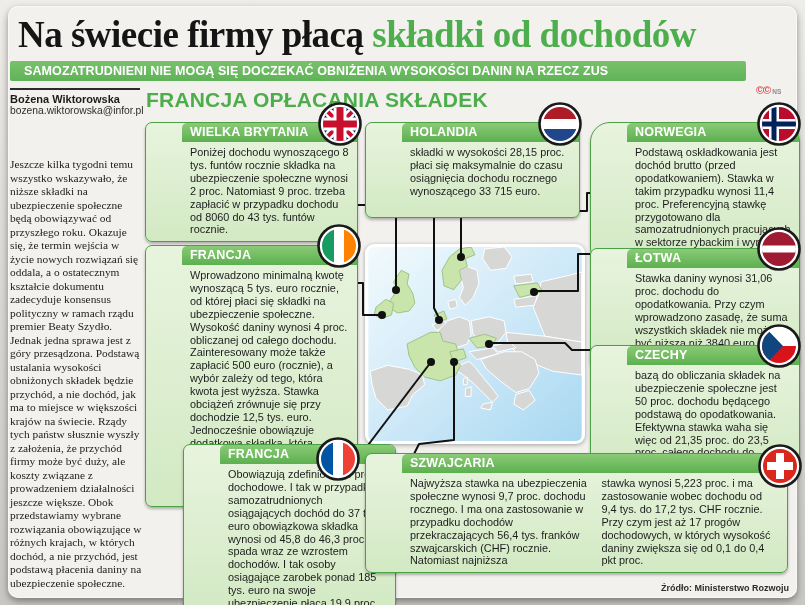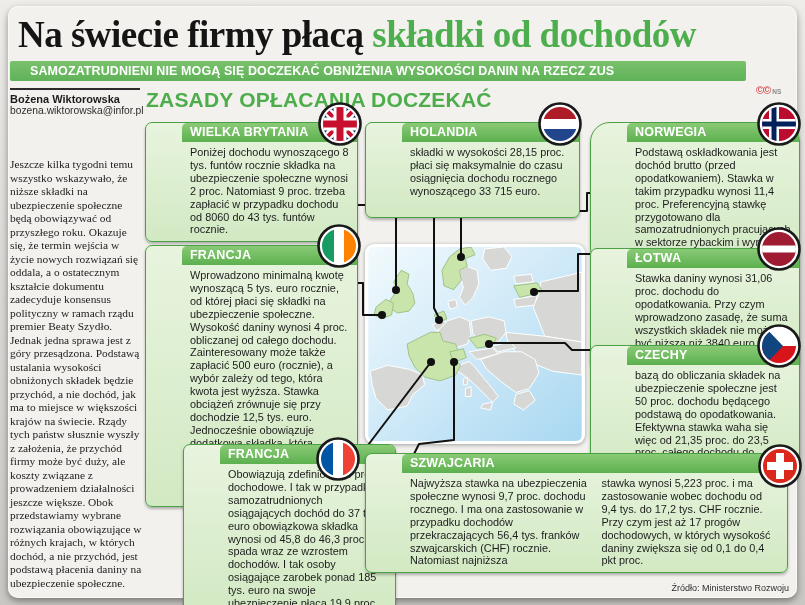--- a/index.html
+++ b/index.html
@@ -15,21 +15,21 @@
     background:#f3f1ee; border-radius:10px;
     box-shadow:0 3px 7px rgba(0,0,0,.40), 0 0 0 1px rgba(255,255,255,.6) inset;
   }
   .title { position:absolute; left:18px; top:13px; width:775px;
     font-family:"Liberation Serif", serif; font-weight:bold; font-size:37px;
     letter-spacing:-0.5px; white-space:nowrap; color:#151515; }
   .title .green { color:#4cae4c; }
   .banner { position:absolute; left:10px; top:61px; width:736px; height:20px;
     background:linear-gradient(180deg,#79c16c,#5fb257); border-radius:2px;
     color:#fff; font-weight:bold; font-size:12.5px; line-height:20px;
-    padding-left:20px; letter-spacing:0.1px; }
+    padding-left:14px; letter-spacing:0.1px; }
   .ccbadges { position:absolute; left:756px; top:84px; font-size:11px; color:#d94f4f;
     font-weight:bold; letter-spacing:-1px; }
   .ccbadges .ns { font-size:6.5px; color:#8a8a8a; letter-spacing:0; margin-left:2px; }
   .author { position:absolute; left:10px; top:88px; width:130px; border-top:2px solid #2b2b2b; padding-top:3px; }
   .author .nm { font-size:11px; font-weight:bold; color:#1b1b1b; }
   .author .em { font-size:10.3px; color:#2e2e2e; }
   .section-title { position:absolute; left:146px; top:88px; font-size:21px;
     font-weight:bold; color:#4dad4b; letter-spacing:0.2px; }
   .article { position:absolute; left:10px; top:126px; width:132px;
     font-family:"Liberation Serif", serif; font-size:11.4px; line-height:13.5px;
@@ -42,40 +42,40 @@
     padding:0 8px; border-radius:5px 5px 0 0; letter-spacing:0.2px; }
   .cbox .bd { padding:4px 8px 5px; font-size:10.9px; line-height:12.9px; color:#1d1d1d; }
   .cols { display:flex; gap:14px; }
   .cols .c { flex:1; }
   .mapframe { position:absolute; left:365px; top:244px; width:220px; height:200px;
     background:#fff; border-radius:9px; box-shadow:0 1px 4px rgba(0,0,0,.35);
     padding:3px; }
   .mapframe svg { display:block; border-radius:6px; }
   svg.overlay { position:absolute; left:0; top:0; pointer-events:none; }
   .flag { position:absolute; width:44px; height:44px; }
-  .source { position:absolute; right:16px; top:583px; font-size:9px; font-weight:normal; color:#2d2d2d; }
+  .source { position:absolute; right:16px; top:583px; font-size:9px; font-weight:bold; color:#2d2d2d; }
 </style>
 </head>
 <body>
 
 <div id="stage">
   <div class="card"></div>
 
   <div class="title"><span>Na świecie firmy płacą </span><span class="green">składki od dochodów</span></div>
 
   <div class="banner">SAMOZATRUDNIENI NIE MOGĄ SIĘ DOCZEKAĆ OBNIŻENIA WYSOKOŚCI DANIN NA RZECZ ZUS</div>
 
   <div class="ccbadges"><span>©©</span><span class="ns">NS</span></div>
 
   <div class="author">
     <div class="nm">Bożena Wiktorowska</div>
     <div class="em">bozena.wiktorowska@infor.pl</div>
   </div>
 
-  <div class="section-title">ZASADY OPŁACANIA DOCZEKAĆ</div>
+  <div class="section-title">FRANCJA OPŁACANIA SKŁADEK</div>
 
   <div class="article">Jeszcze kilka tygodni temu wszystko wskazywało, że niższe składki na ubezpieczenie społeczne będą obowiązywać od przyszłego roku. Okazuje się, że termin wejścia w życie nowych rozwiązań się oddala, a o ostatecznym kształcie dokumentu zadecyduje konsensus polityczny w ramach rządu premier Beaty Szydło. Jednak jedna sprawa jest z góry przesądzona. Podstawą ustalania wysokości obniżonych składek będzie przychód, a nie dochód, jak ma to miejsce w większości krajów na świecie. Rządy tych państw słusznie wyszły z założenia, że przychód firmy może być duży, ale koszty związane z prowadzeniem działalności jeszcze większe. Obok przedstawiamy wybrane rozwiązania obowiązujące w różnych krajach, w których dochód, a nie przychód, jest podstawą płacenia daniny na ubezpieczenie społeczne.</div>
 
   <div class="mapframe">
     <svg width="214" height="194" viewBox="0 0 220 200">
       <defs>
         <linearGradient id="sea" x1="0" y1="0" x2="1" y2="1">
           <stop offset="0" stop-color="#f2fafd"></stop>
             <stop offset="0.5" stop-color="#cfe9f8"></stop>
             <stop offset="1" stop-color="#a8d8f1"></stop>

